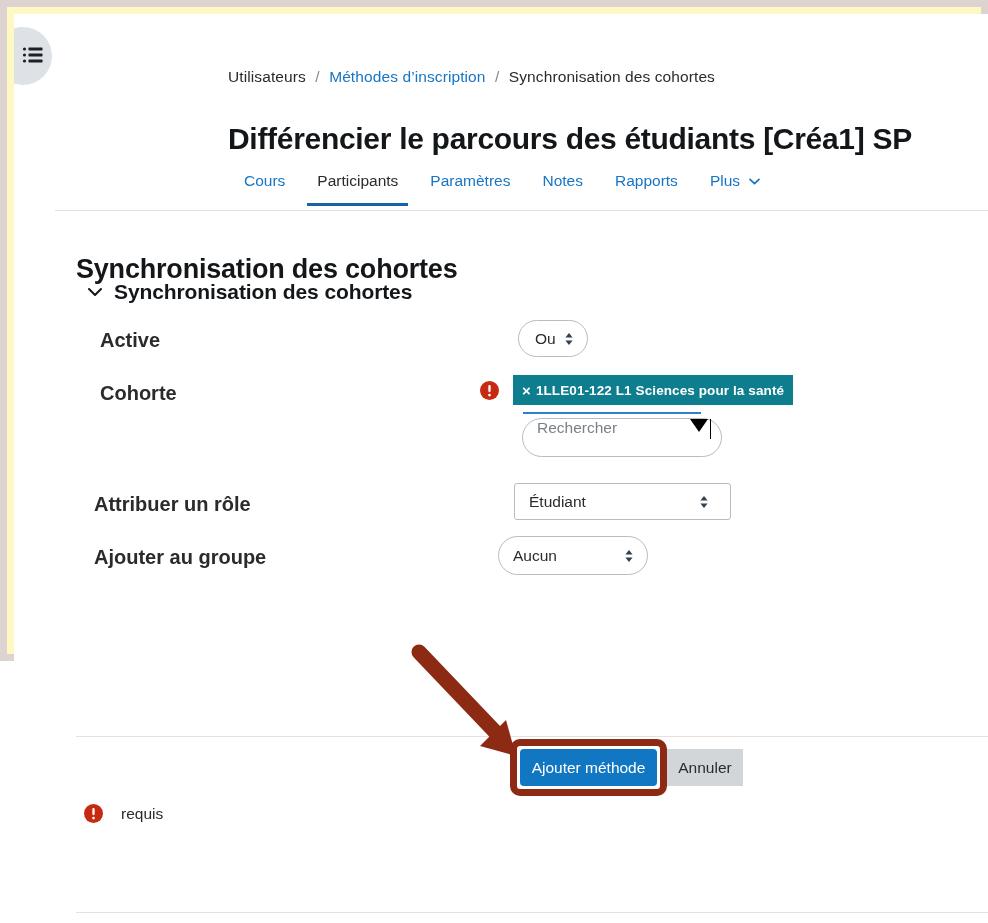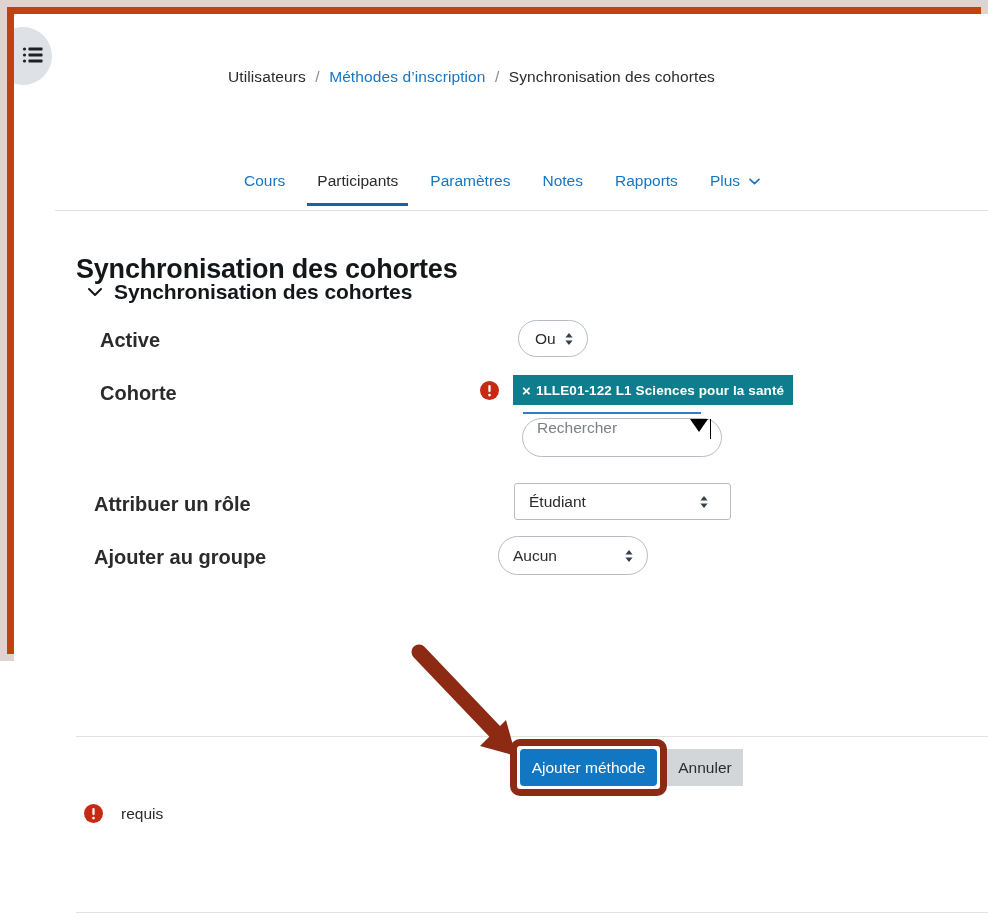--- a/index.html
+++ b/index.html
@@ -15,21 +15,21 @@
   }
 
   
   #page-frame {
     position: absolute;
     left: 0; top: 0;
     width: 988px;
     height: 661px;
     box-sizing: border-box;
     border: 7px solid #ddd4d1;
-    background: #c2410c;
+    background: #fef9c3;
   }
   #page-inner {
     position: absolute;
     left: 7px; top: 7px;
     width: 974px;
     height: 909px;
     background: #ffffff;
     overflow: hidden;
   }
 
@@ -405,20 +405,21 @@
     </div>
 
     <nav id="breadcrumb">
       <span class="crumb-current">Utilisateurs</span>
       <span class="sep">/</span>
       <span class="crumb-link">Méthodes d’inscription</span>
       <span class="sep">/</span>
       <span class="crumb-current">Synchronisation des cohortes</span>
     </nav>
 
+    <h1 id="page-title">Différencier le parcours des étudiants [Créa1] SP</h1>
 
     <div id="nav-tabs">
       <div class="nav-tab">
         <span>Cours</span>
       </div>
       <div class="nav-tab active">
         <span>Participants</span>
       </div>
       <div class="nav-tab">
         <span>Paramètres</span>

